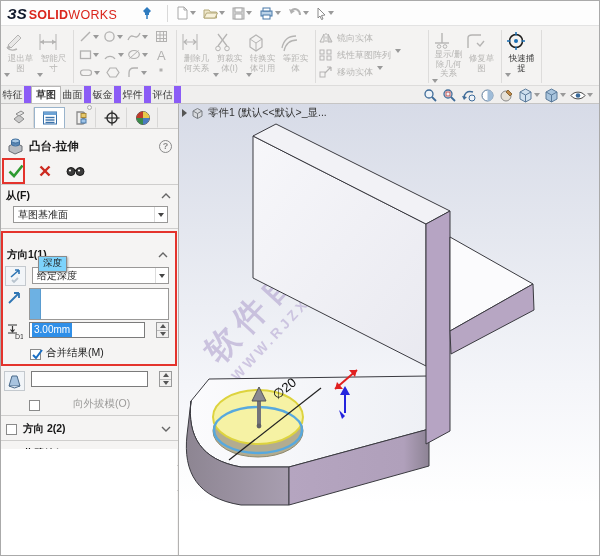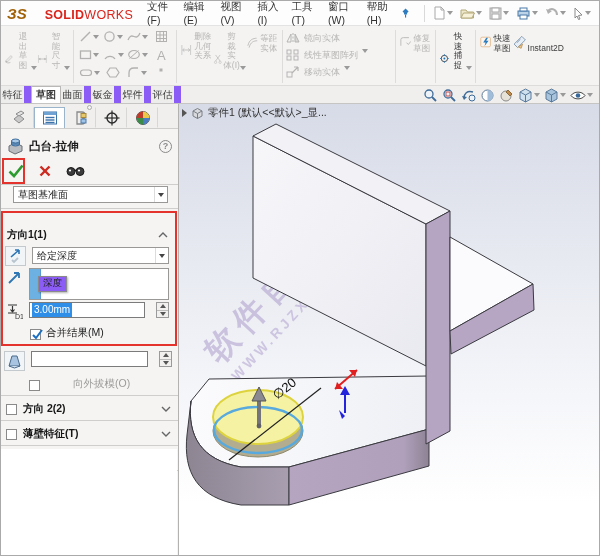--- a/index.html
+++ b/index.html
@@ -2,36 +2,36 @@
 <html><head>
 <meta charset="utf-8">
 <style>
   html,body{margin:0;padding:0;background:#c9c9c9;}
   *{box-sizing:border-box;font-family:"Liberation Sans","DejaVu Sans",sans-serif;}
   .app{position:relative;width:600px;height:556px;background:#fff;overflow:hidden;border:1px solid #aaa;}
 
   
   .menubar{height:25px;display:flex;align-items:center;background:#fdfdfd;border-bottom:1px solid #e3e3e3;padding:0 6px;}
   .logo{display:flex;align-items:baseline;margin-right:14px;white-space:nowrap;}
-  .logo .ds{font-weight:bold;font-style:italic;font-size:15px;color:#a16207;margin-right:18px;text-align:center;}
+  .logo .ds{font-weight:bold;font-style:italic;font-size:15px;color:#0f172a;margin-right:2px;text-align:center;}
   .logo .solid{font-weight:bold;font-size:12.5px;color:#da251c;letter-spacing:.3px;}
   .logo .works{font-weight:normal;font-size:12.5px;color:#da251c;letter-spacing:.3px;}
   .menus{display:flex;gap:13px;font-size:10.5px;color:#333;}
   .menus span{cursor:default;}
   .pin{margin:0 8px 0 10px;}
   .mb-sep{width:1px;height:17px;background:#d9d9d9;margin:0 6px;}
   .quick{display:flex;align-items:center;gap:3px;}
   .qbtn{display:flex;align-items:center;gap:1px;padding:1px 2px;}
   .dda{width:0;height:0;border-left:3px solid transparent;border-right:3px solid transparent;border-top:4px solid #9a9a9a;}
 
   
   .ribbon{height:60px;display:flex;align-items:stretch;background:#f4f3f2;border-bottom:1px solid #dddcdb;padding:2px 2px 0 2px;overflow:hidden;}
   .rsep{width:1px;background:#dddcdb;margin:2px 2px;}
   .rgroup{display:flex;align-items:flex-start;padding:1px 1px;}
-  .bigbtn{width:33px;display:flex;flex-direction:row;align-items:flex-end;padding-top:2px;}
+  .bigbtn{width:33px;display:flex;flex-direction:column;align-items:flex-start;padding-top:2px;}
   .bigbtn .lbl{font-size:8.5px;line-height:9.5px;text-align:center;color:#b7b6b4;margin-top:1px;width:33px;word-break:break-all;}
   .bigbtn .lbl.on{color:#3d3d3d;}
   .grid4{display:grid;grid-template-columns:repeat(4,24px);grid-auto-rows:18px;padding-top:2px;}
   .cell{display:flex;align-items:center;justify-content:center;gap:1px;}
   .rows3{display:flex;flex-direction:column;gap:2px;padding-top:4px;width:108px;}
   .rowbtn{display:flex;align-items:flex-start;gap:4px;height:15px;}
   .rowbtn .lbl{font-size:9px;color:#b7b6b4;white-space:nowrap;}
   .rowbtn .dda{margin-left:auto;}
 
   
@@ -61,21 +61,21 @@
   .combo .ca{margin-left:auto;width:13px;height:15px;display:flex;align-items:center;justify-content:center;border-left:1px solid #dcdcdc;}
   .cat{width:0;height:0;border-left:3.5px solid transparent;border-right:3.5px solid transparent;border-top:4.5px solid #444;}
   .divline{height:1px;background:#cfcecd;margin:2px 0;}
   .d1wrap{position:relative;padding:1px 3px 2px 1px;}
   .redbox2{position:absolute;left:0;top:0;right:1px;bottom:0;border:2.5px solid #e4332c;pointer-events:none;z-index:5;}
   .row{display:flex;align-items:flex-start;margin:2px 6px 2px 3px;gap:6px;}
   .tbtn{width:21px;height:20px;border:1px solid #c4c9ce;background:#f2f5f8;display:flex;align-items:center;justify-content:center;flex:none;}
   .ico{width:18px;height:18px;display:flex;align-items:center;justify-content:center;flex:none;}
   .refbox{flex:1;height:32px;background:#fff;border:1px solid #999897;display:flex;position:relative;}
   .refstrip{width:11px;background:#6db1e3;border-right:1px solid #5a9cd0;}
-  .tooltip{position:absolute;left:37px;top:25px;background:#8b5cf6;border:1px solid #8a8a8a;box-shadow:1px 1px 2px rgba(0,0,0,.3);font-size:9.5px;padding:0 4px 1px 4px;z-index:6;color:#222;margin-top:40px;}
+  .tooltip{position:absolute;left:37px;top:25px;background:#7dd3fc;border:1px solid #8a8a8a;box-shadow:1px 1px 2px rgba(0,0,0,.3);font-size:9.5px;padding:0 4px 1px 4px;z-index:6;color:#222;}
   .spinfield{flex:1;height:16px;background:#fff;border:1px solid #7b7b7b;display:flex;align-items:center;padding-left:2px;overflow:hidden;}
   .sel{background:#2f8fe8;color:#fff;font-size:10px;padding:12px 2px;line-height:14px;}
   .spinner{width:13px;height:16px;border:1px solid #9a9a9a;background:#f1f0ef;display:flex;flex-direction:column;flex:none;margin-left:5px;}
   .spup,.spdn{flex:1;display:flex;align-items:center;justify-content:center;}
   .spup{border-bottom:1px solid #bbb;}
   .tri-u{width:0;height:0;border-left:3px solid transparent;border-right:3px solid transparent;border-bottom:4px solid #555;}
   .tri-d{width:0;height:0;border-left:3px solid transparent;border-right:3px solid transparent;border-top:4px solid #555;}
   .chkrow{display:flex;align-items:flex-end;gap:5px;margin:6px 6px 4px 28px;}
   .cb{width:11px;height:11px;background:#fff;border:1px solid #8a8a8a;position:relative;flex:none;}
   .cb svg{position:absolute;left:0;top:-2px;}
@@ -95,29 +95,20 @@
 <body>
 
 <div class="app">
 
   <div class="menubar">
     <div class="logo">
       <span class="ds">ЗS</span>
       <span class="solid">SOLID</span>
       <span class="works">WORKS</span>
     </div>
-    <div class="menus">
-      <span>文件(F)</span>
-      <span>编辑(E)</span>
-      <span>视图(V)</span>
-      <span>插入(I)</span>
-      <span>工具(T)</span>
-      <span>窗口(W)</span>
-      <span>帮助(H)</span>
-    </div>
     <svg class="pin" width="12" height="14" viewBox="0 0 12 14">
         <path d="M6 1 L10 5 L8 7 L8 9 L4 9 L4 7 L2 5 Z" fill="#2e7bbf"></path>
         <line x1="6" y1="9" x2="6" y2="13" stroke="#2e7bbf" stroke-width="1.5"></line>
       </svg>
     <div class="mb-sep"></div>
     <div class="quick">
       <span class="qbtn">
           <svg width="13" height="14" viewBox="0 0 13 14">
             <path d="M2 1 h6 l3 3 v9 h-9 z" fill="#fff" stroke="#a8a8a8"></path>
             <path d="M8 1 v3 h3" fill="none" stroke="#a8a8a8"></path>
@@ -278,20 +269,28 @@
             <line x1="5" y1="3" x2="14" y2="15" stroke="#b5b4b3" stroke-width="1.3"></line>
             <line x1="14" y1="3" x2="5" y2="15" stroke="#b5b4b3" stroke-width="1.3"></line>
             <circle cx="5" cy="17.5" r="2.3" fill="none" stroke="#b5b4b3"></circle>
             <circle cx="14" cy="17.5" r="2.3" fill="none" stroke="#b5b4b3"></circle>
           </svg>
         <span class="lbl">剪裁实体(I)</span>
         <span class="dda"></span>
       </div>
       <div class="bigbtn">
         <svg width="20" height="22" viewBox="0 0 20 22">
+            <path d="M4 8 L10 4 L16 8 L16 16 L10 20 L4 16 Z" fill="none" stroke="#b5b4b3" stroke-width="1.2"></path>
+            <path d="M4 8 L10 12 L16 8 M10 12 V20" fill="none" stroke="#b5b4b3"></path>
+          </svg>
+        <span class="lbl">转换实体引用</span>
+        <span class="dda"></span>
+      </div>
+      <div class="bigbtn">
+        <svg width="20" height="22" viewBox="0 0 20 22">
             <path d="M3 17 C5 7 12 5 17 5" fill="none" stroke="#b5b4b3" stroke-width="1.3"></path>
             <path d="M5 20 C7 11 13 9 18 9" fill="none" stroke="#b5b4b3" stroke-width="1.3"></path>
           </svg>
         <span class="lbl">等距实体</span>
       </div>
     </div>
     <div class="rsep"></div>
 
     <div class="rgroup rows3">
       <div class="rowbtn">
@@ -317,20 +316,30 @@
             <rect x="1" y="6" width="5" height="5" fill="none" stroke="#b5b4b3"></rect>
             <path d="M6 7 L12 1 M12 1 h-4 M12 1 v4" fill="none" stroke="#b5b4b3" stroke-width="1.2"></path>
           </svg>
         <span class="lbl">移动实体</span>
         <span class="dda"></span>
       </div>
     </div>
     <div class="rsep"></div>
 
     <div class="rgroup">
+      <div class="bigbtn">
+        <svg width="20" height="18" viewBox="0 0 20 18">
+            <line x1="10" y1="2" x2="10" y2="12" stroke="#b5b4b3" stroke-width="1.4"></line>
+            <line x1="3" y1="12" x2="17" y2="12" stroke="#b5b4b3" stroke-width="1.4"></line>
+            <circle cx="7" cy="15.5" r="1.8" fill="none" stroke="#b5b4b3"></circle>
+            <circle cx="13" cy="15.5" r="1.8" fill="none" stroke="#b5b4b3"></circle>
+          </svg>
+        <span class="lbl">显示/删除几何关系</span>
+        <span class="dda"></span>
+      </div>
       <div class="bigbtn">
         <svg width="20" height="22" viewBox="0 0 20 22">
             <path d="M3 17 V7 Q3 4 7 4 H16" fill="none" stroke="#b5b4b3" stroke-width="1.4"></path>
             <path d="M12 12 l3 3 4 -5" fill="none" stroke="#b5b4b3" stroke-width="1.4"></path>
           </svg>
         <span class="lbl">修复草图</span>
       </div>
     </div>
     <div class="rsep"></div>
 
@@ -343,37 +352,20 @@
             <line x1="11" y1="15.5" x2="11" y2="19" stroke="#1a6fb5" stroke-width="1.5"></line>
             <line x1="2" y1="10" x2="5.5" y2="10" stroke="#1a6fb5" stroke-width="1.5"></line>
             <line x1="16.5" y1="10" x2="20" y2="10" stroke="#1a6fb5" stroke-width="1.5"></line>
           </svg>
         <span class="lbl on">快速捕捉</span>
         <span class="dda"></span>
       </div>
     </div>
     <div class="rsep"></div>
 
-    <div class="rgroup">
-      <div class="bigbtn">
-        <svg width="22" height="22" viewBox="0 0 22 22">
-            <rect x="3" y="3" width="16" height="16" rx="2" fill="#fdf6ef" stroke="#d9a05e"></rect>
-            <path d="M12 4 L7 12 h4 l-2 6 7 -9 h-4 l3 -5 z" fill="#2c7cc0"></path>
-          </svg>
-        <span class="lbl on">快速草图</span>
-      </div>
-      <div class="bigbtn" style="width:52px">
-        <svg width="22" height="22" viewBox="0 0 22 22">
-            <path d="M3 14 L14 3 L19 8 L8 19 Z" fill="#e8eef5" stroke="#5a7a9a"></path>
-            <path d="M9 18 L13 20 L15 14 Z" fill="#f0c987" stroke="#b0854a"></path>
-            <line x1="7" y1="12" x2="12" y2="7" stroke="#5a7a9a"></line>
-          </svg>
-        <span class="lbl on" style="width:52px">Instant2D</span>
-      </div>
-    </div>
   </div>
 
   <div class="tabbar">
     <div class="tab">特征</div>
     <div class="tab active">草图</div>
     <div class="tab">曲面</div>
     <div class="tab">钣金</div>
     <div class="tab">焊件</div>
     <div class="tab">评估</div>
 
@@ -501,20 +493,26 @@
           </svg>
         <svg width="20" height="11" viewBox="0 0 20 11">
             <circle cx="5" cy="5.5" r="4" fill="#3c3c3c" stroke="#1a1a1a"></circle>
             <circle cx="14" cy="5.5" r="4" fill="#3c3c3c" stroke="#1a1a1a"></circle>
             <path d="M9 5 Q9.5 3.5 10.5 5" fill="none" stroke="#1a1a1a" stroke-width="1.4"></path>
             <circle cx="4" cy="4.5" r="1.1" fill="#fff"></circle>
             <circle cx="13" cy="4.5" r="1.1" fill="#fff"></circle>
           </svg>
       </div>
 
+      <div class="hdr">
+        <span>从(F)</span>
+        <svg class="chev" width="10" height="6" viewBox="0 0 10 6">
+            <polyline points="1,5 5,1 9,5" fill="none" stroke="#666" stroke-width="1.4"></polyline>
+          </svg>
+      </div>
       <div class="combo">
         <span>草图基准面</span>
         <span class="ca">
             <span class="cat"></span>
           </span>
       </div>
       <div class="divline"></div>
 
       <div class="d1wrap">
         <div class="redbox2"></div>

